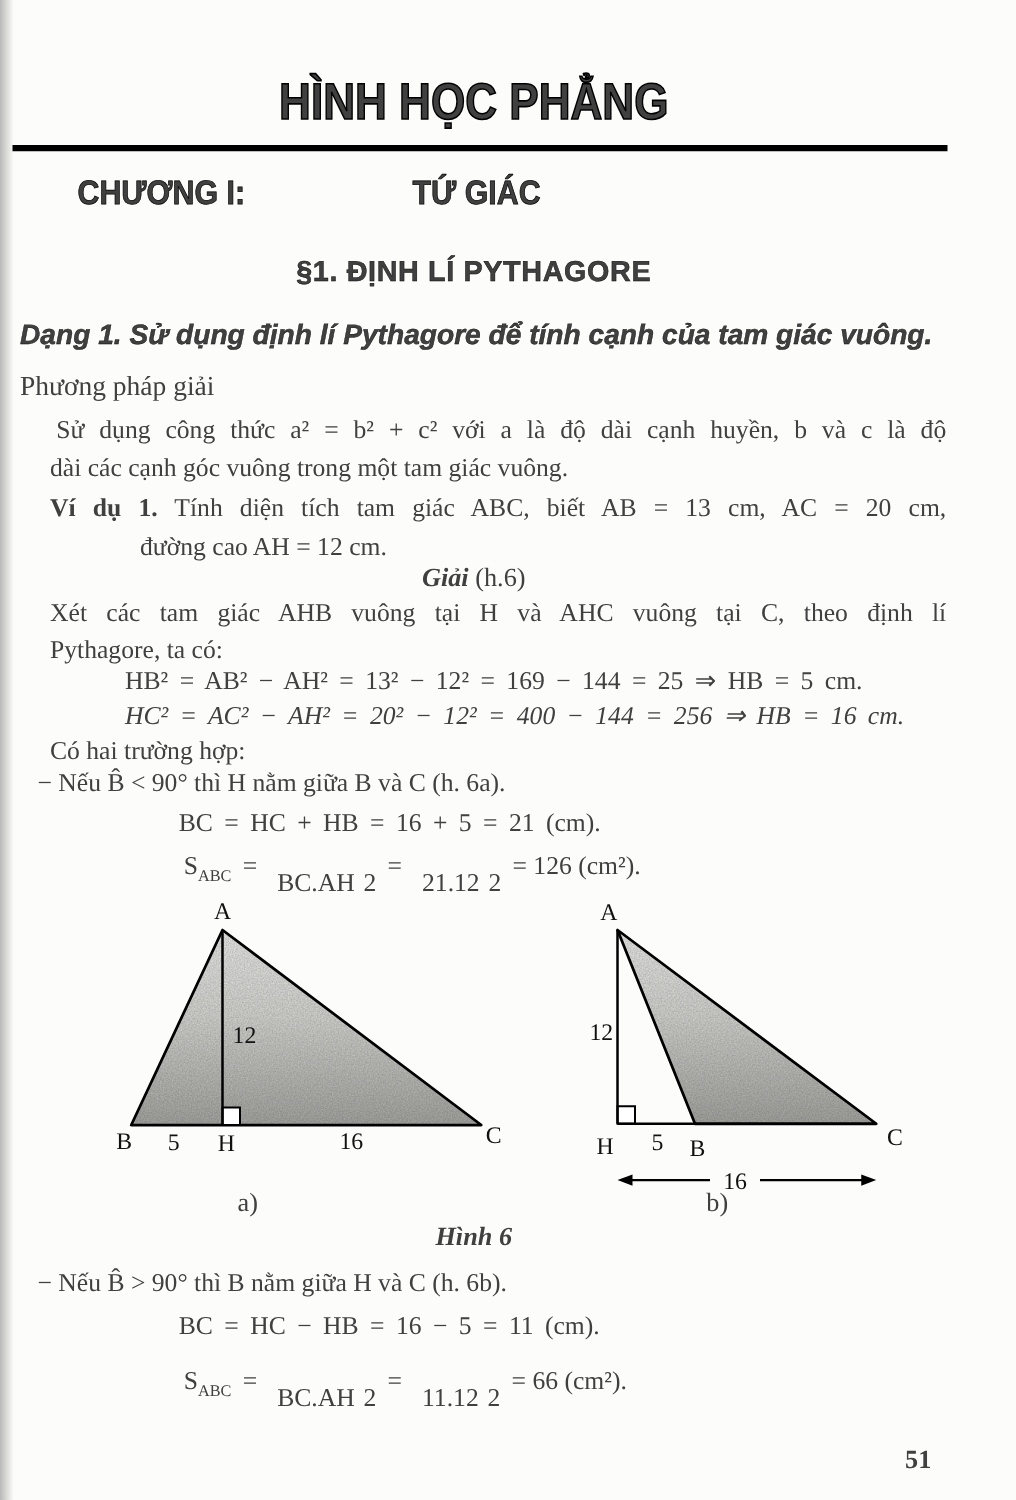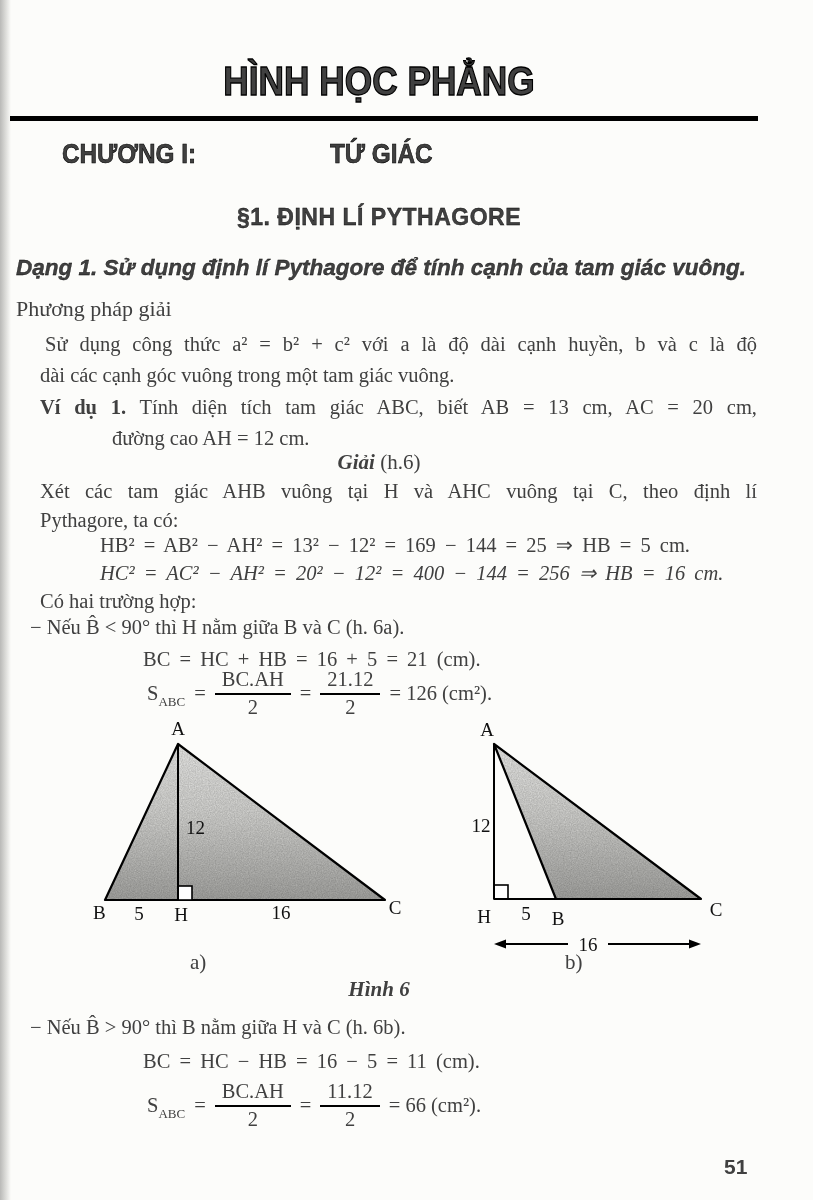--- a/index.html
+++ b/index.html
@@ -38,24 +38,24 @@
   .cond{line-height:32px;}
   #ca-cond{top:611px;left:30px;}
   #ca-bc{top:645px;left:143px;}
   #ca-area{top:668px;left:147px;}
   #cb-cond{top:1011px;left:30px;}
   #cb-bc{top:1047px;left:143px;}
   #cb-area{top:1080px;left:147px;}
   #cap-a{top:950px;left:190px;font-size:21px;}
   #cap-b{top:950px;left:565px;font-size:21px;}
   #fig-cap{top:977px;left:0;width:758px;text-align:center;font-style:italic;font-size:21px;font-weight:600;}
-  #page-no{top:1155px;left:724px;font-weight:700;font-size:21px;}
+  #page-no{top:1155px;left:724px;font-weight:700;font-size:21px;font-family:Liberation Serif, serif;}
 
   .area{display:flex;align-items:center;gap:9px;font-size:20.5px;}
-  .frac{display:inline-flex;flex-direction:column;align-items:center;line-height:1.15;}
+  .frac{display:inline-flex;flex-direction:row;align-items:center;line-height:1.15;margin-top:28px;}
   .frac .num{padding:0 7px;}
   .frac .bar{align-self:stretch;height:2px;background:#000;margin:1px 0;}
   .ssub{font-size:13px;position:relative;top:6px;}
 
   #figA{position:absolute;left:85px;top:722px;}
   #figB{position:absolute;left:468px;top:722px;}
   svg text{font-family:"Liberation Serif",serif;font-size:19px;fill:#111;}
 </style>
 </head>
 <body>

